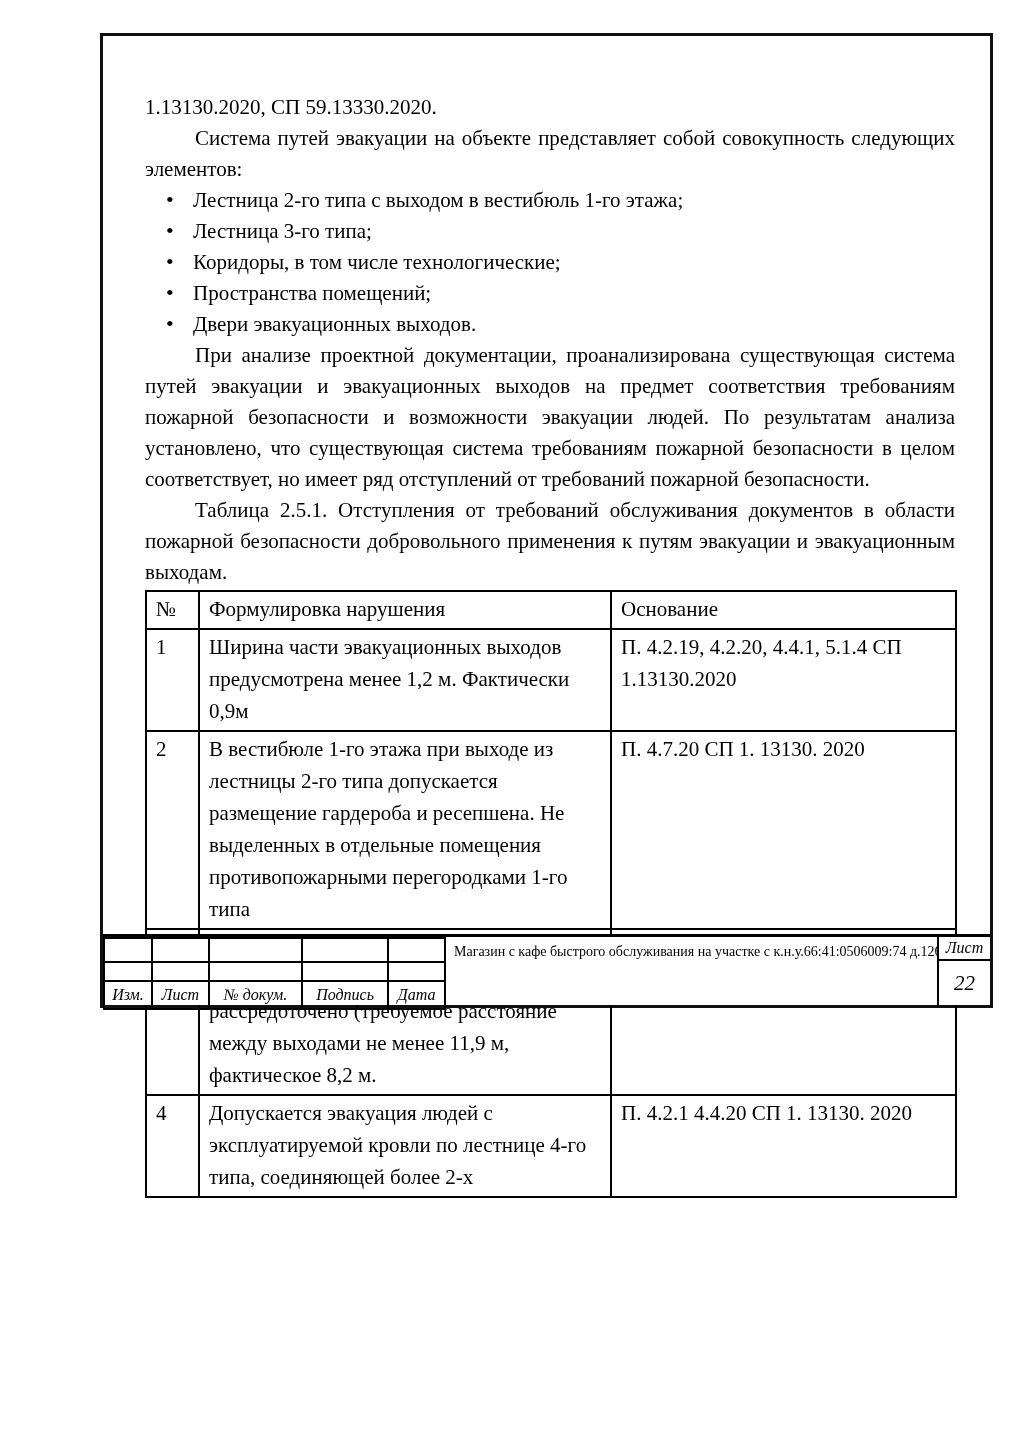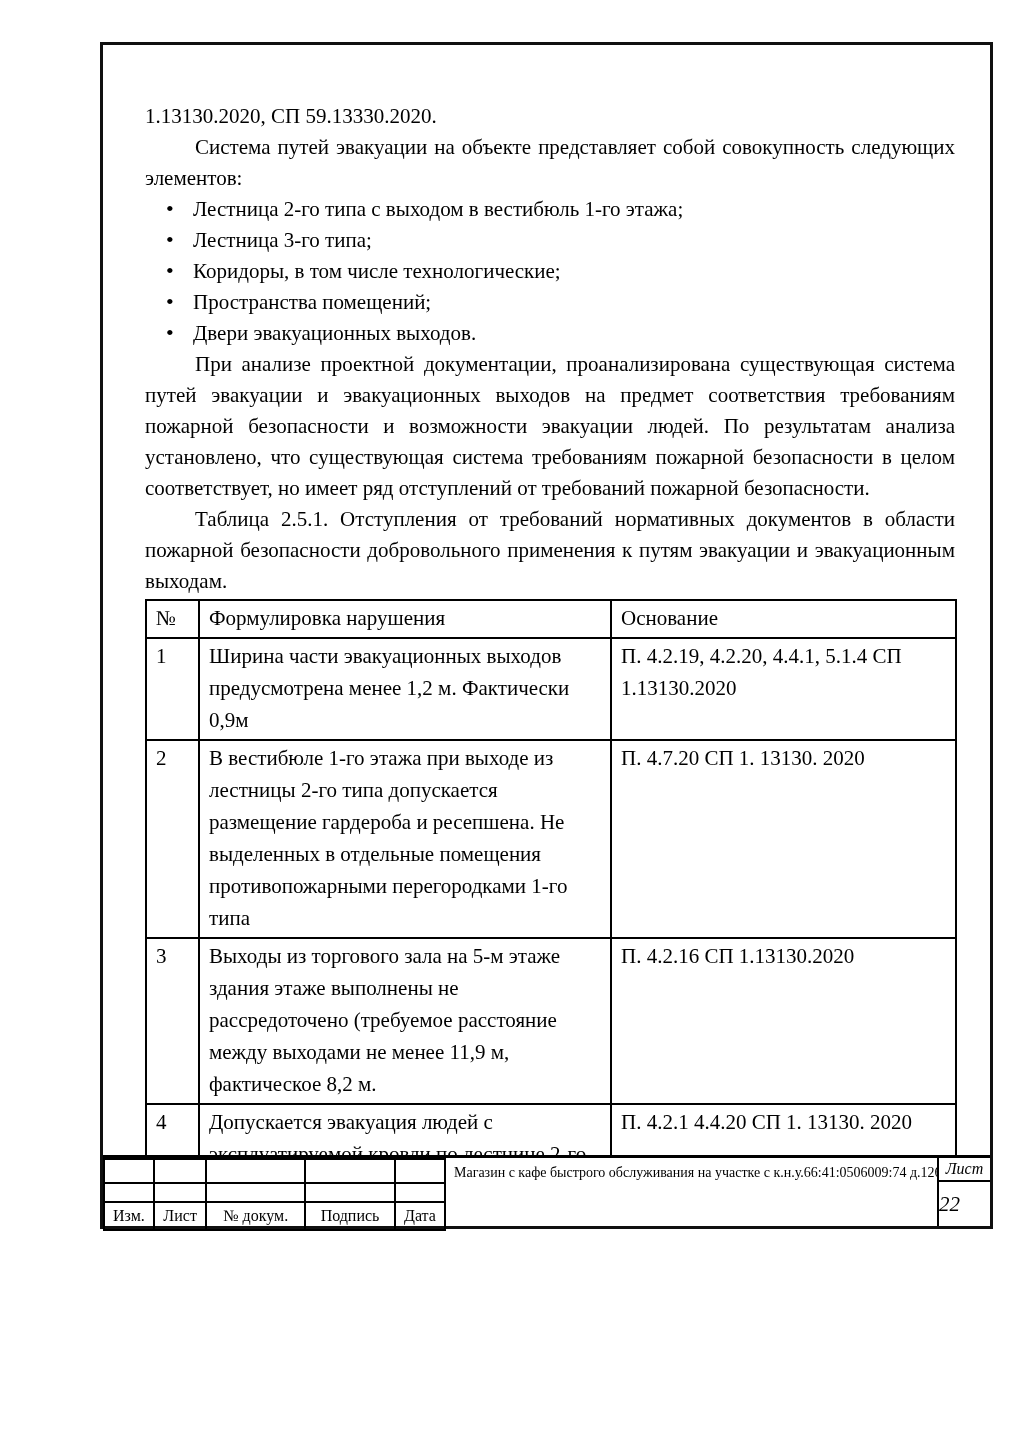--- a/index.html
+++ b/index.html
@@ -7,22 +7,22 @@
   body {
     width: 1024px; height: 1448px;
     background: #ffffff;
     color: #000;
     font-family: "Liberation Serif", "DejaVu Serif", serif;
     position: relative;
     overflow: hidden;
   }
   .frame {
     position: absolute;
-    left: 100px; top: 42px;
-    width: 893px; height: 1187px;
+    left: 100px; top: 33px;
+    width: 893px; height: 975px;
     border: 3px solid #101010;
     background: #fff;
     padding-left: 11px;
   }
   .content {
     position: absolute;
     left: 42px; top: 56px;
     width: 810px;
   }
   .content p {
@@ -76,20 +76,21 @@
   }
   table.tb-grid {
     border-collapse: collapse;
     width: 343px; height: 71px;
     flex: 0 0 343px;
   }
   table.tb-grid td {
     border: 2px solid #000;
     padding: 0;
     font-size: 16px;
+    font-style: italic;
     text-align: center;
     vertical-align: middle;
   }
   table.tb-grid tr.r1 td { height: 24px; }
   table.tb-grid tr.r2 td { height: 19px; }
   table.tb-grid tr.r3 td { height: 28px; }
   .tb-middle {
     flex: 1;
     border-right: 2px solid #000;
     padding: 7px 4px 0 8px;
@@ -109,21 +110,21 @@
     font-style: italic;
     font-size: 16px;
     line-height: 22px;
     text-align: center;
   }
   .tb-right .sheet-number {
     flex: 1;
     font-style: italic;
     font-size: 21px;
     line-height: 44px;
-    text-align: left;
+    text-align: center;
   }
 </style>
 </head>
 <body>
 
 <div class="frame">
   <div class="content">
 
     <p class="no-indent">1.13130.2020, СП 59.13330.2020.</p>
 
@@ -133,21 +134,21 @@
       <li><span class="dot">•</span><span>Лестница 2-го типа с выходом в вестибюль 1-го этажа;</span></li>
       <li><span class="dot">•</span><span>Лестница 3-го типа;</span></li>
       <li><span class="dot">•</span><span>Коридоры, в том числе технологические;</span></li>
       <li><span class="dot">•</span><span>Пространства помещений;</span></li>
       <li><span class="dot">•</span><span>Двери эвакуационных выходов.</span></li>
     </ul>
 
     <p class="indent">При анализе проектной документации, проанализирована существующая система путей эвакуации и эвакуационных выходов на предмет соответствия требованиям пожарной безопасности и возможности эвакуации людей. По результатам анализа установлено, что существующая система требованиям пожарной безопасности в целом соответствует, но имеет ряд отступлений от требований пожарной безопасности.</p>
 
 
-    <p class="indent">Таблица 2.5.1. Отступления от требований нормативных документов в области пожарной безопасности добровольного применения к путям эвакуации и эвакуационным выходам.</p>
+    <p class="indent">Таблица 2.5.1. Отступления от требований обслуживания документов в области пожарной безопасности добровольного применения к путям эвакуации и эвакуационным выходам.</p>
 
     <table class="violations">
       <colgroup>
           <col class="c-num">
           <col class="c-viol">
           <col class="c-basis">
         </colgroup>
       <tbody>
           <tr>
         <th>№</th>
@@ -164,21 +165,21 @@
         <td class="just">В вестибюле 1-го этажа при выходе из лестницы 2-го типа допускается размещение гардероба и ресепшена. Не выделенных в отдельные помещения противопожарными перегородками 1-го типа</td>
         <td>П. 4.7.20  СП 1. 13130. 2020</td>
       </tr>
       <tr>
         <td>3</td>
         <td class="just">Выходы из торгового зала на 5-м этаже здания этаже выполнены не рассредоточено (требуемое расстояние между выходами не менее 11,9 м, фактическое 8,2 м.</td>
         <td>П. 4.2.16 СП 1.13130.2020</td>
       </tr>
       <tr>
         <td>4</td>
-        <td class="just">Допускается эвакуация людей с эксплуатируемой кровли по лестнице 2-го типа, соединяющей более 2-х</td>
+        <td class="just">Допускается эвакуация людей с эксплуатируемой кровли по лестнице 4-го типа, соединяющей более 2-х</td>
         <td class="just">П. 4.2.1 4.4.20  СП 1. 13130. 2020</td>
       </tr>
     </tbody>
       </table>
   </div>
 
   <div class="titleblock">
     <table class="tb-grid">
       <tbody>
           <tr class="r1">

